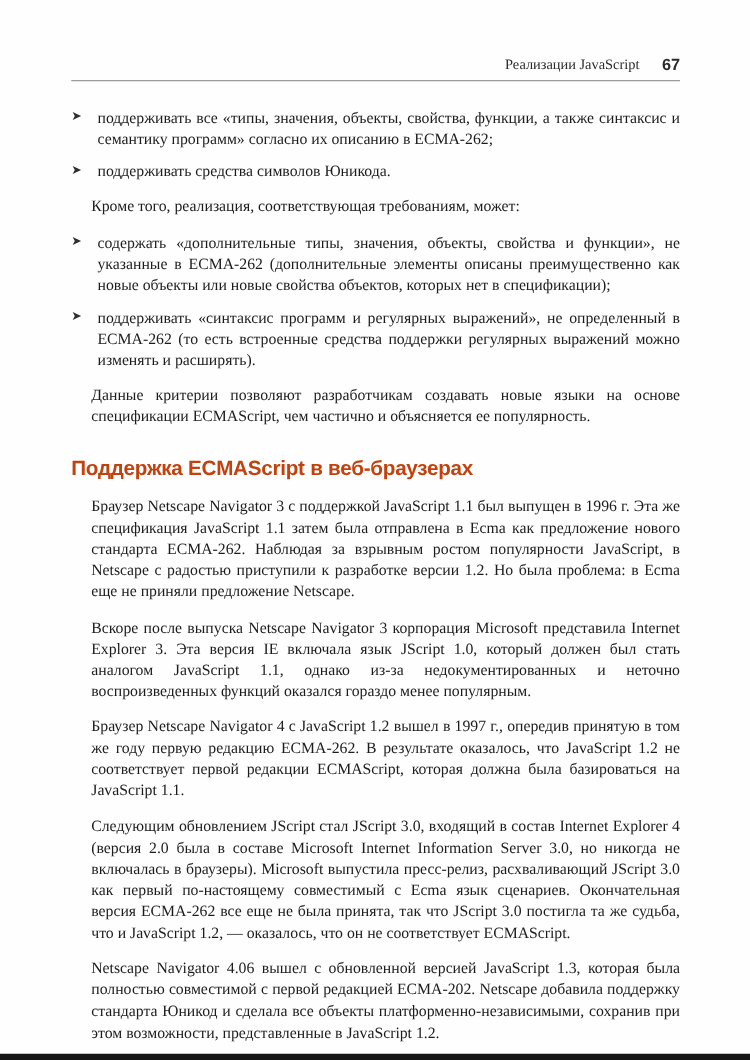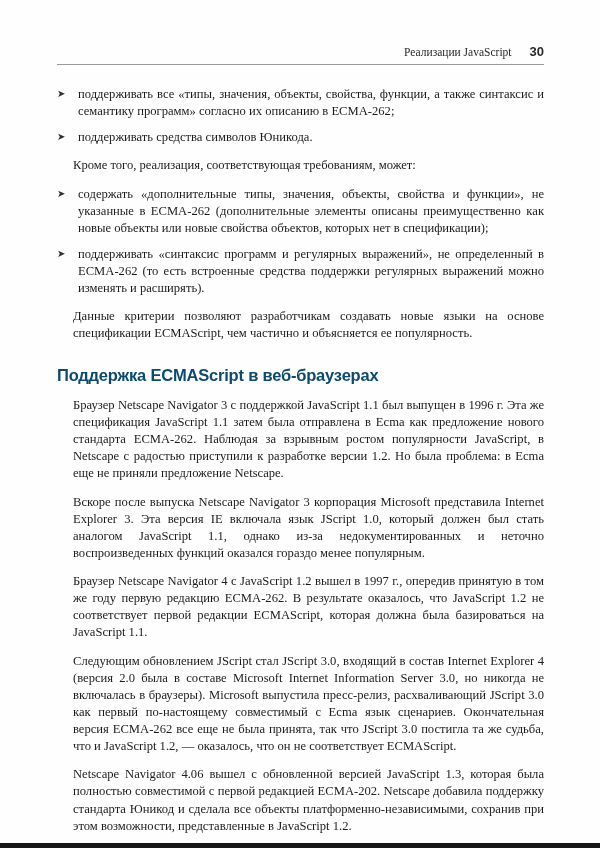--- a/index.html
+++ b/index.html
@@ -64,42 +64,42 @@
     font-size: 10px;
     color: #2f2f2f;
   }
   p.para {
     margin: 0 0 11px 16px;
   }
   h2.section-heading {
     font-family: "Liberation Sans", sans-serif;
     font-weight: bold;
     font-size: 16.5px;
-    color: #0c4a6e;
+    color: #c2410c;
     margin: 21px 0 11px 0;
     text-align: left;
     letter-spacing: -0.2px;
   }
   .bottom-edge {
     position: absolute;
     left: 0;
     right: 0;
     bottom: 0;
     height: 5px;
     background: #161616;
   }
 </style>
 </head>
 <body>
 
 <div class="page">
 
   <div class="running-head">
     <span class="rh-title">Реализации JavaScript</span>
-    <span class="rh-page">30</span>
+    <span class="rh-page">67</span>
   </div>
   <div class="head-rule"></div>
 
   <main class="body-text">
 
     <ul class="arrow-list">
       <li>
         <span class="marker">➤</span>
         <span>поддерживать все «типы, значения, объекты, свойства, функции, а также синтаксис и семантику программ» согласно их описанию в ECMA-262;</span>
       </li>

